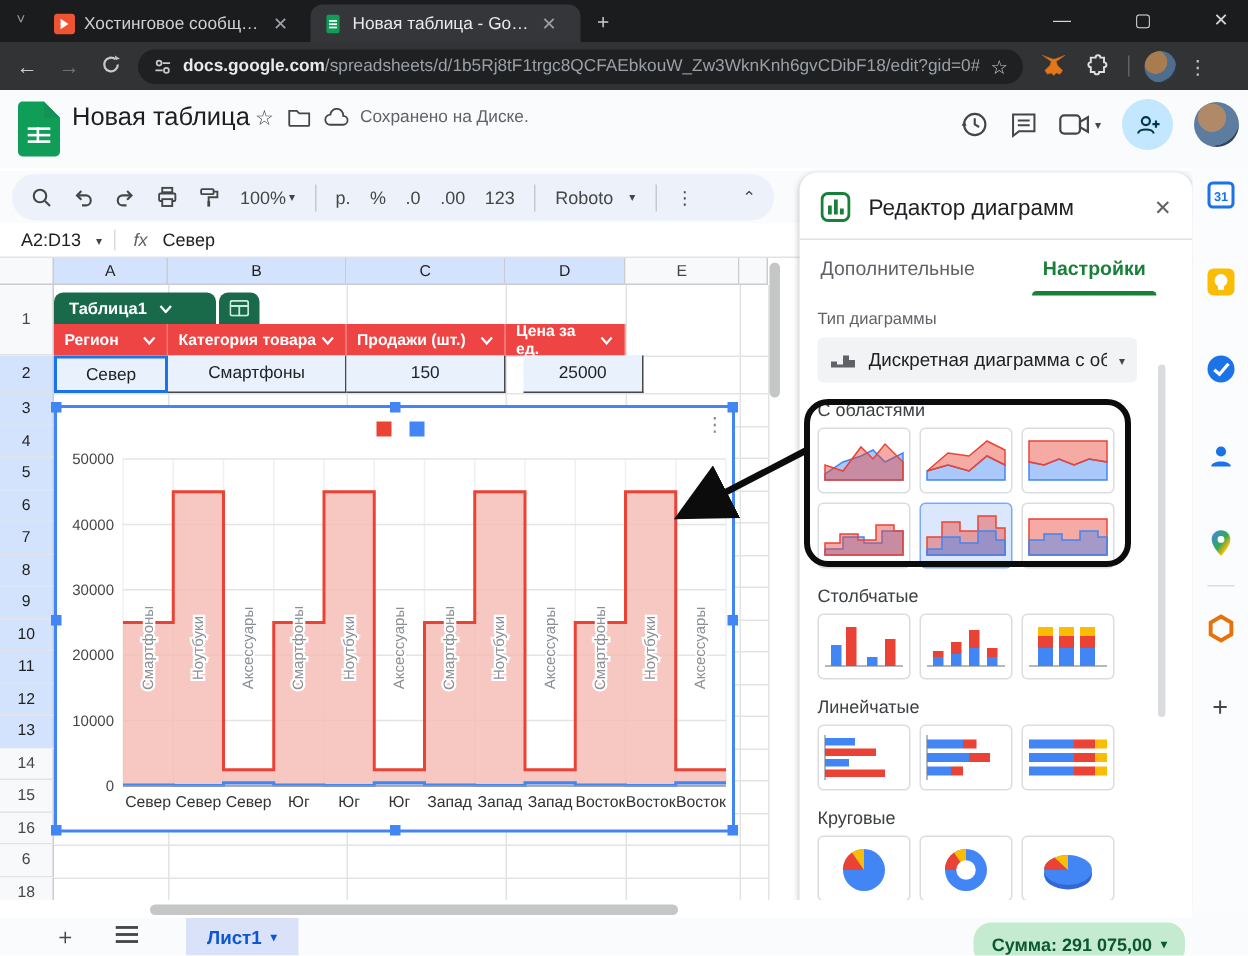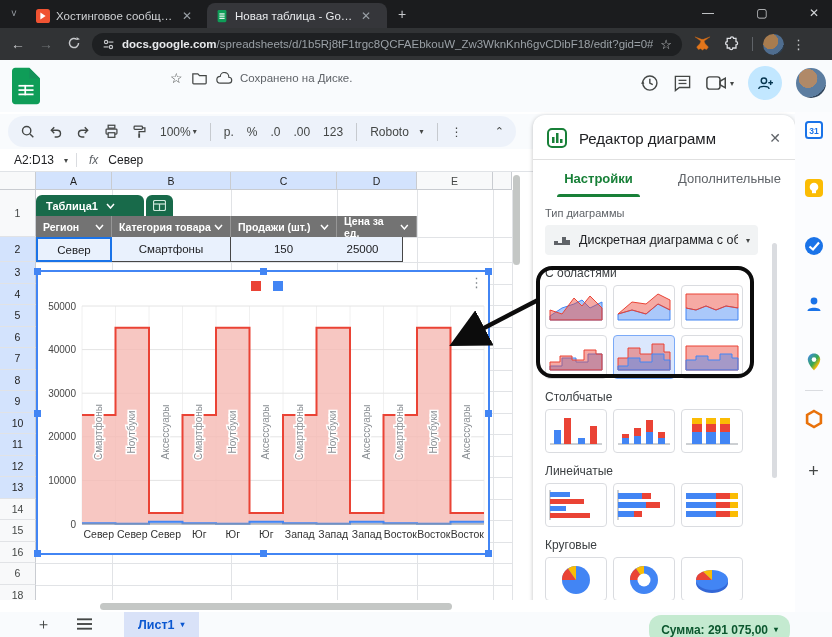--- a/index.html
+++ b/index.html
@@ -56,21 +56,21 @@
   #sheet{left:0;top:172px;width:527px;height:440px;background:#fff;overflow:hidden;}
   .colhead{position:absolute;top:0;height:18px;background:#f8f9fa;border-right:1px solid #c9ccd1;border-bottom:1px solid #c9ccd1;font-size:10.5px;color:#444746;text-align:center;line-height:18px;}
   .colhead.sel{background:#d3e3fd;color:#1f1f1f;}
   #cornercell{left:0;top:0;width:36px;height:18px;background:#f8f9fa;border-right:1px solid #c9ccd1;border-bottom:1px solid #c9ccd1;}
   .rownum{position:absolute;left:0;width:36px;background:#f8f9fa;border-right:1px solid #c9ccd1;border-bottom:1px solid #e1e3e6;font-size:10.5px;color:#444746;display:flex;align-items:center;justify-content:center;}
   .rownum.sel{background:#d3e3fd;color:#1f1f1f;}
   .gline{position:absolute;background:#e1e3e6;}
   
   #tbltab{background:#186a4a;color:#fff;border-radius:6px 6px 0 0;display:flex;align-items:center;gap:8px;padding:0 10px;font-size:11px;font-weight:bold;}
   #tblchip{background:#186a4a;border-radius:6px 6px 0 0;display:flex;align-items:center;justify-content:center;}
-  .thcell{position:absolute;background:#737373;color:#fff;font-size:10.5px;font-weight:bold;display:flex;align-items:center;justify-content:space-between;padding:0 7px;border-right:1px solid rgba(255,255,255,.25);}
+  .thcell{position:absolute;background:#ef4444;color:#fff;font-size:10.5px;font-weight:bold;display:flex;align-items:center;justify-content:space-between;padding:0 7px;border-right:1px solid rgba(255,255,255,.25);}
   .dcell{position:absolute;background:#e9f1fd;color:#202124;font-size:11.5px;display:flex;align-items:center;justify-content:center;border-right:1px solid #474747;border-bottom:1px solid #474747;}
   .dcell.active{border:2px solid #1a73e8;}
   
   #chartbox{left:36px;top:270px;width:454px;height:285px;background:#fff;border:2px solid #4285f4;}
   .handle{position:absolute;width:7px;height:7px;background:#4285f4;}
   #chartmenu{position:absolute;right:5px;top:3px;color:#80868b;font-size:13px;}
   .yt{font-size:10px;fill:#464646;}
   .xl{font-size:10.5px;fill:#333;}
   .sl{font-size:10px;fill:#8a8f94;stroke:#fff;stroke-width:3px;paint-order:stroke;text-anchor:middle;}
   
@@ -181,20 +181,21 @@
     <svg class="abs" style="left:12px;top:7px;" width="28" height="38" viewBox="0 0 26 34">
       <path d="M16,0 H3 C1.3,0 0,1.3 0,3 v28 c0,1.7 1.3,3 3,3 h20 c1.7,0 3,-1.3 3,-3 V10 Z" fill="#0f9d58"></path>
       <path d="M16,0 V10 H26 Z" fill="#149159"></path>
       <g fill="#fff">
           <rect x="6" y="16" width="14" height="1.6"></rect>
           <rect x="6" y="20" width="14" height="1.6"></rect>
           <rect x="6" y="24" width="14" height="1.6"></rect>
           <rect x="11.5" y="16" width="1.6" height="9.6"></rect>
         </g>
     </svg>
+    <div id="doctitle" class="abs">Новая таблица</div>
     <span class="abs hico" style="left:170px;top:10px;font-size:14px;">☆</span>
     <svg class="abs" style="left:192px;top:12px;" width="15" height="13" viewBox="0 0 18 15">
         <path d="M1,2 h6 l2,2 h8 v9 a1,1 0 0 1 -1,1 H2 a1,1 0 0 1 -1,-1 Z" fill="none" stroke="#444746" stroke-width="1.5"></path>
       </svg>
     <svg class="abs" style="left:216px;top:12px;" width="17" height="13" viewBox="0 0 20 15">
         <path d="M5,13 a4,4 0 0 1 0,-8 a5,5 0 0 1 10,1 a3.5,3.5 0 0 1 0,7 Z" fill="none" stroke="#444746" stroke-width="1.4"></path>
       </svg>
     <span id="savedtxt" class="abs" style="left:240px;top:12px;">Сохранено на Диске.</span>
     <div id="hdricons">
       <svg width="20" height="20" viewBox="0 0 24 24">
@@ -378,21 +379,21 @@
         </div>
         <div class="thcell" style="left: 337px; top: 44px; width: 80px; height: 21px;">
           <span>Цена за ед.</span>
           <svg width="9" height="6" viewBox="0 0 9 6">
             <path d="M1,1 L4.5,5 L8,1" fill="none" stroke="#fff" stroke-width="1.5"></path>
           </svg>
         </div>
         <div class="dcell active" style="left: 36px; top: 65px; width: 76px; height: 25px;">Север</div>
         <div class="dcell" style="left: 112px; top: 65px; width: 119px; height: 25px;">Смартфоны</div>
         <div class="dcell" style="left: 231px; top: 65px; width: 106px; height: 25px;">150</div>
-        <div class="dcell" style="left: 323px; top: 65px; width: 80px; height: 25px;">25000</div>
+        <div class="dcell" style="left: 349px; top: 65px; width: 80px; height: 25px;">25000</div>
       </div>
 
     <div id="chartbox" class="abs" style="left:36px;top:98px;">
       <svg id="chartsvg" width="450" height="281" viewBox="0 0 450 281">
           <line x1="44" y1="34" x2="44" y2="252" stroke="#f0f0f0"></line>
           <line x1="77.5" y1="34" x2="77.5" y2="252" stroke="#f0f0f0"></line>
           <line x1="111" y1="34" x2="111" y2="252" stroke="#f0f0f0"></line>
           <line x1="144.5" y1="34" x2="144.5" y2="252" stroke="#f0f0f0"></line>
           <line x1="178" y1="34" x2="178" y2="252" stroke="#f0f0f0"></line>
           <line x1="211.5" y1="34" x2="211.5" y2="252" stroke="#f0f0f0"></line>
@@ -466,22 +467,22 @@
           <rect x="1" y="1" width="18" height="18" rx="4" fill="none" stroke="#188038" stroke-width="2"></rect>
           <rect x="5" y="9" width="2.5" height="6" fill="#188038"></rect>
           <rect x="9" y="5" width="2.5" height="10" fill="#188038"></rect>
           <rect x="13" y="11" width="2.5" height="4" fill="#188038"></rect>
         </svg>
       <span id="paneltitle">Редактор диаграмм</span>
       <span id="panelclose">✕</span>
     </div>
     <div id="paneldiv"></div>
     <div id="paneltabs">
+      <div class="ptab">Дополнительные</div>
       <div class="ptab on">Настройки</div>
-      <div class="ptab">Дополнительные</div>
     </div>
     <div id="panelbody">
       <div id="typelbl">Тип диаграммы</div>
       <div id="typesel">
         <svg width="18" height="14" viewBox="0 0 18 14">
             <path d="M1,12 L1,8 5,8 5,10 9,10 9,4 13,4 13,7 17,7 17,12 Z" fill="#5f6368"></path>
           </svg>
         <span class="v">Дискретная диаграмма с облас</span>
         <span class="caret">▾</span>
       </div>

